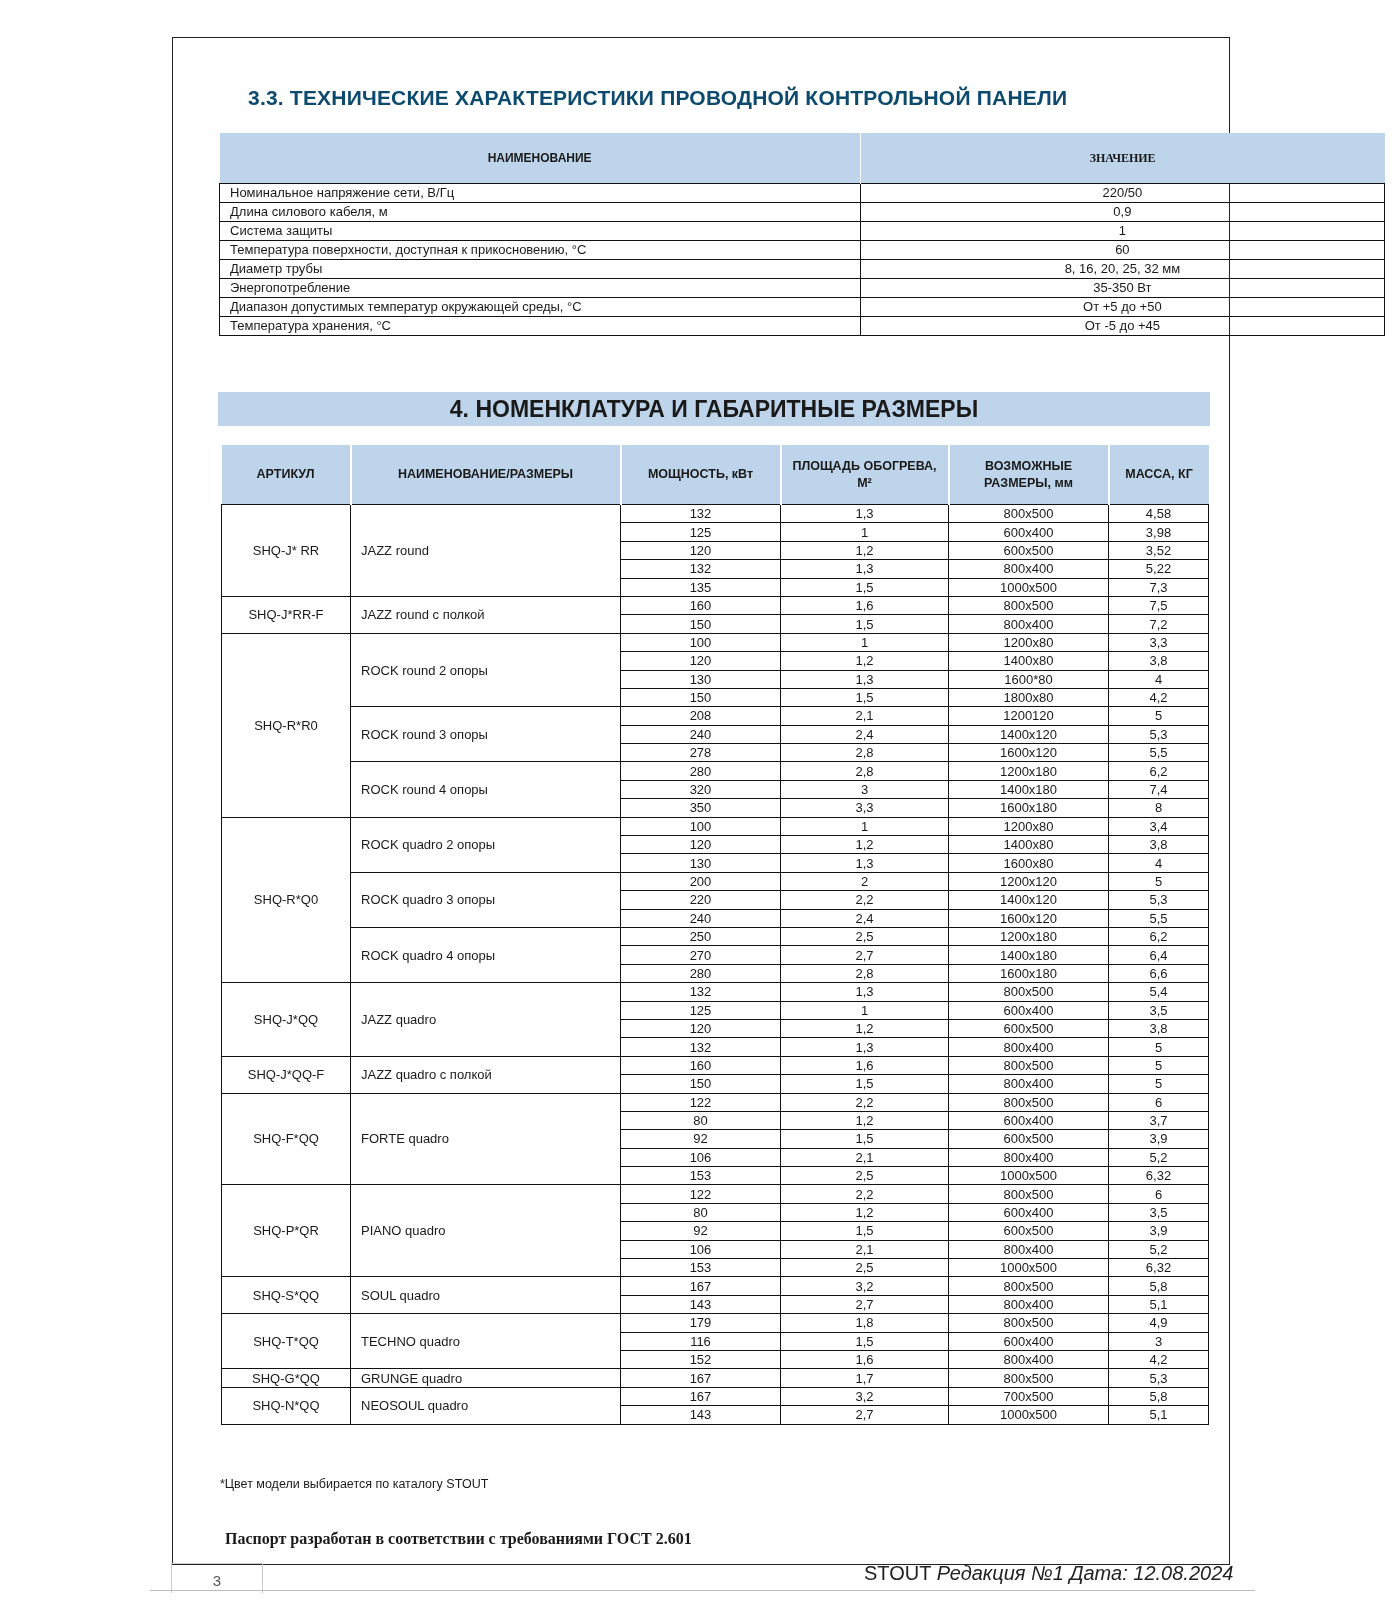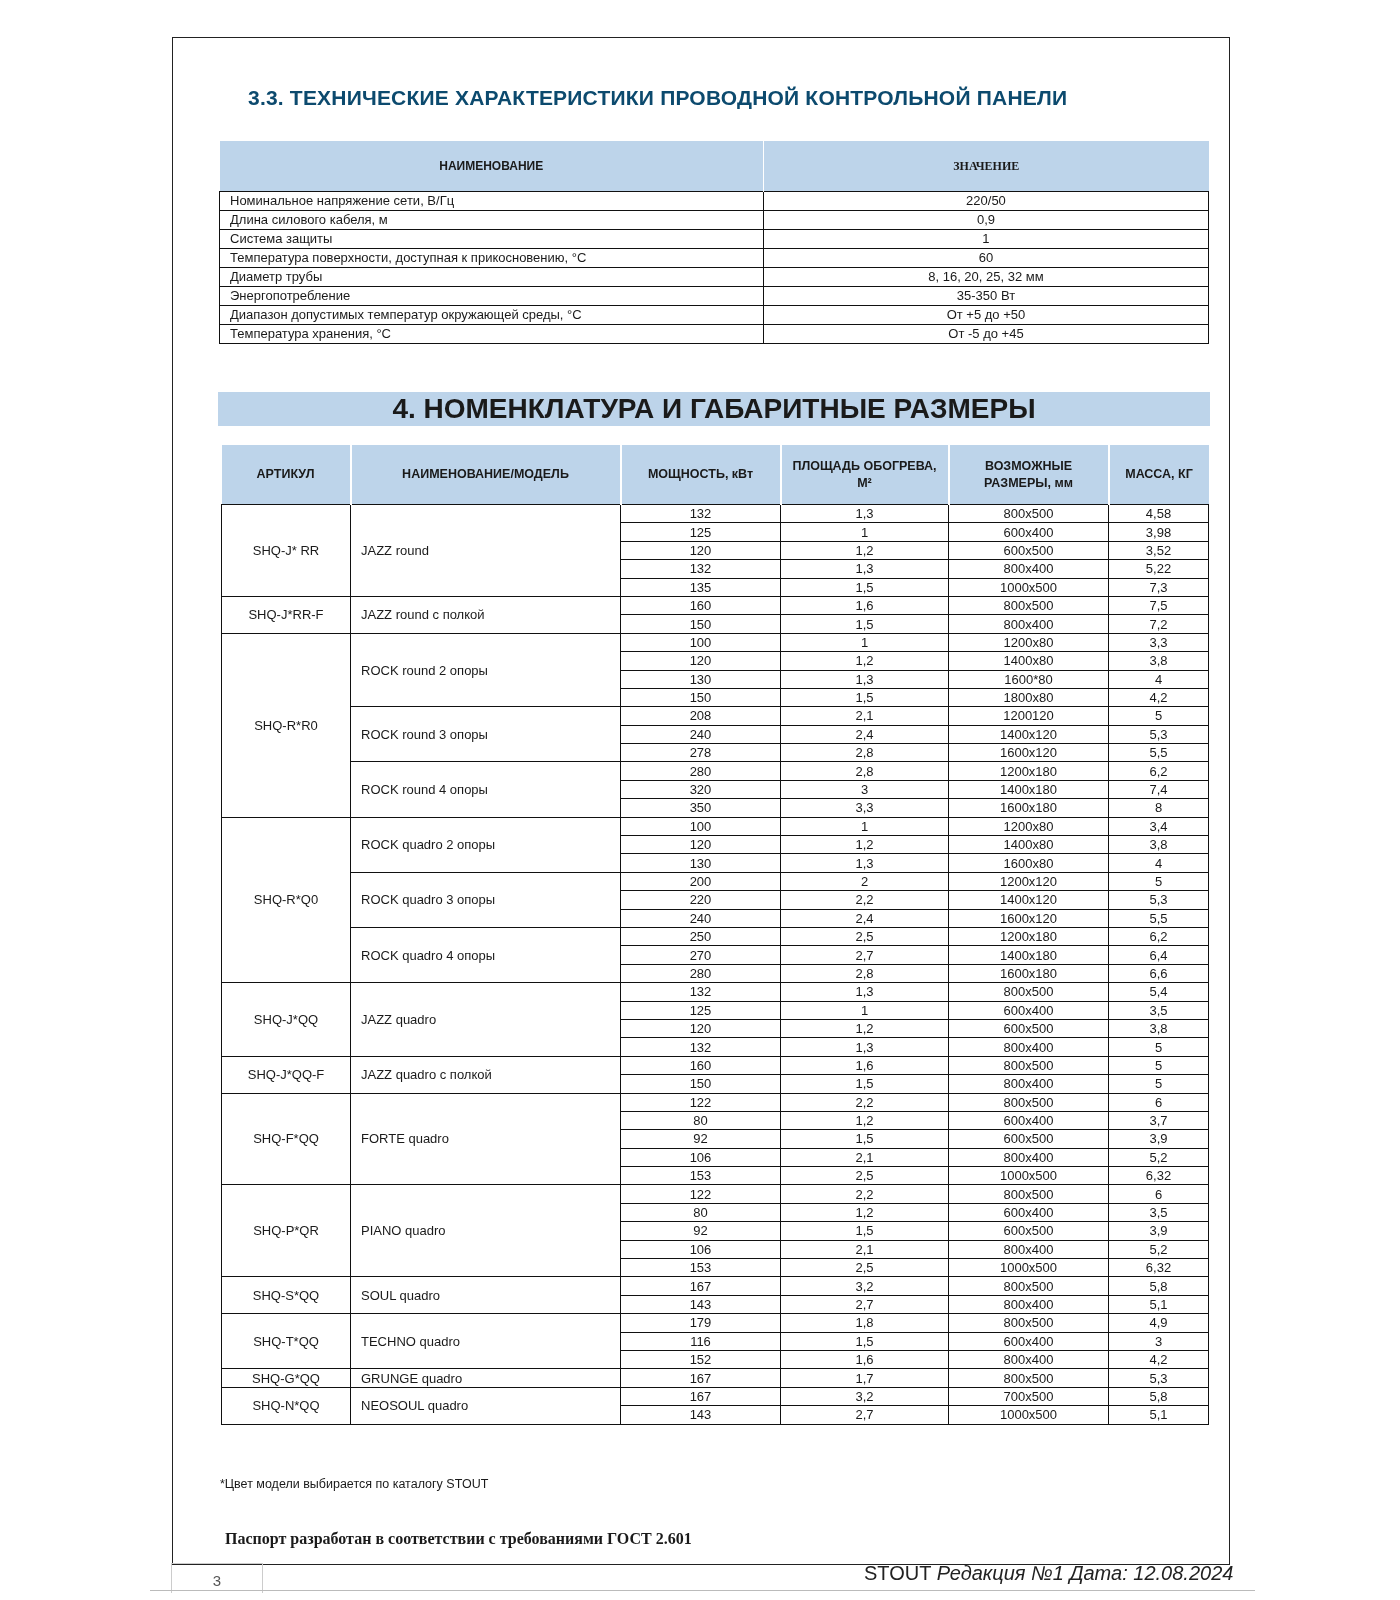--- a/index.html
+++ b/index.html
@@ -1,25 +1,25 @@
 <!DOCTYPE html>
 <html><head>
 <meta charset="utf-8">
 <style>
   html,body{margin:0;padding:0;background:#fff;}
   body{width:1400px;height:1600px;position:relative;font-family:"Liberation Sans",sans-serif;color:#1a1a1a;overflow:hidden;}
   .page-frame{position:absolute;left:172px;top:37px;width:1058px;height:1528px;border:1.5px solid #222;box-sizing:border-box;}
   .sec-title{position:absolute;left:248px;top:86px;font-size:21px;font-weight:bold;letter-spacing:0.2px;color:#0c4a6e;}
   table{border-collapse:collapse;font-family:"Liberation Sans",sans-serif;}
-  .spec{position:absolute;left:219px;top:133px;width:990px;margin-top:8px;}
+  .spec{position:absolute;left:219px;top:133px;width:1166px;}
   .spec th{background:#bdd4ea;font-size:12px;font-weight:bold;height:48px;border-right:1px solid #fff;text-align:center;}
   .spec th:last-child{border-right:none;font-family:Liberation Serif, serif;}
   .spec td{border:1.5px solid #111;font-size:13px;height:18px;padding:0 10px;line-height:18px;}
   .spec td.val{text-align:center;}
-  .banner{position:absolute;left:218px;top:392px;width:992px;height:34px;background:#bdd4ea;text-align:center;font-size:28px;font-weight:bold;line-height:34px;}
+  .banner{position:absolute;left:218px;top:392px;width:992px;height:34px;background:#bdd4ea;text-align:center;font-size:23px;font-weight:bold;line-height:34px;}
   .nom{position:absolute;left:221px;top:445px;width:988px;}
   .nom th{background:#bdd4ea;font-size:12.5px;font-weight:bold;height:59px;border-right:2px solid #fff;text-align:center;line-height:17px;padding:0 4px;}
   .nom th:last-child{border-right:none;margin-left:41px;}
   .nom td{border:1.5px solid #111;font-size:13px;height:17.4px;line-height:17px;padding:0;text-align:center;}
   .nom td.art{text-align:center;}
   .nom td.model{text-align:left;padding-left:10px;}
   .note{position:absolute;left:220px;top:1477px;font-size:12.5px;}
   .gost{position:absolute;left:225px;top:1530px;font-family:"Liberation Serif",serif;font-weight:bold;font-size:16px;}
   .pagebox{position:absolute;left:171px;top:1563px;width:92px;height:30px;border:1px solid #ccc;border-bottom:none;box-sizing:border-box;text-align:center;font-size:15px;line-height:34px;color:#555;}
   .footline{position:absolute;left:150px;top:1590px;width:1105px;height:1px;background:#bbb;}
@@ -75,21 +75,21 @@
       </tr>
     </tbody>
 </table>
 
 <div class="banner">4. НОМЕНКЛАТУРА И ГАБАРИТНЫЕ РАЗМЕРЫ</div>
 
 <table class="nom">
   <thead>
     <tr>
       <th style="width:120px">АРТИКУЛ</th>
-      <th style="width:260px">НАИМЕНОВАНИЕ/МОДЕЛЬ</th>
+      <th style="width:260px">НАИМЕНОВАНИЕ/РАЗМЕРЫ</th>
       <th style="width:150px">МОЩНОСТЬ, кВт</th>
       <th style="width:158px">ПЛОЩАДЬ ОБОГРЕВА, М²</th>
       <th style="width:150px">ВОЗМОЖНЫЕ РАЗМЕРЫ, мм</th>
       <th>МАССА, КГ</th>
     </tr>
   </thead>
   <tbody id="nom-body">
       <tr>
         <td class="art" rowspan="5">SHQ-J* RR</td>
         <td class="model" rowspan="5">JAZZ round</td>

